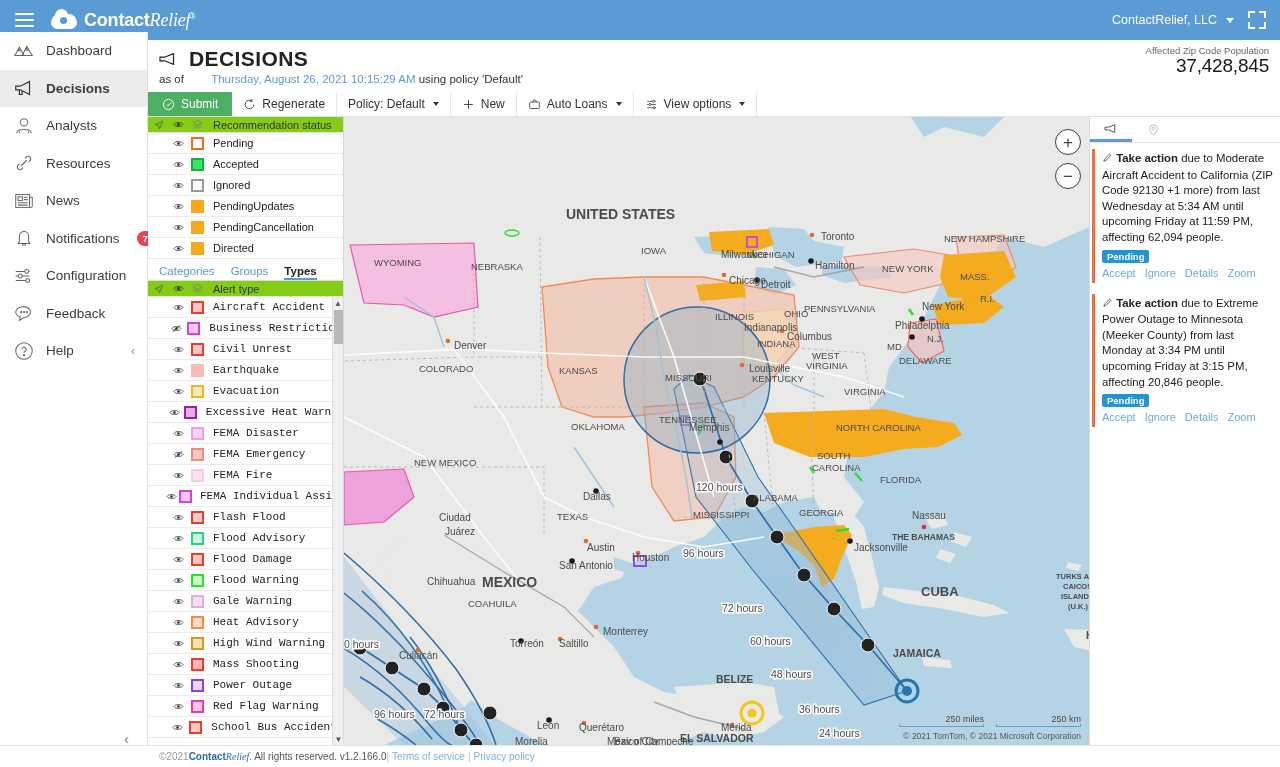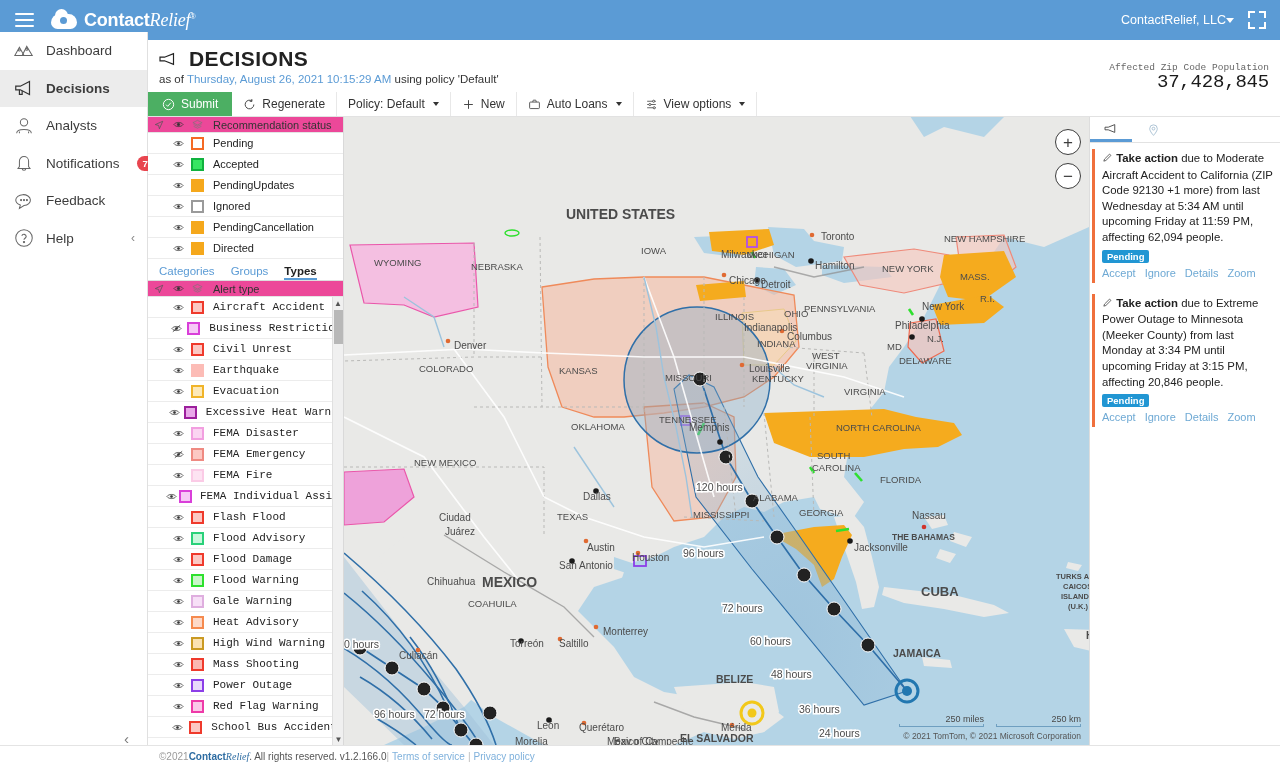--- a/index.html
+++ b/index.html
@@ -30,21 +30,21 @@
   }
   .brand-logo .dot {
     position: absolute; left: 9px; top: 6px; width: 7px; height: 7px;
     background: #5b9bd5; border-radius: 50%; z-index: 2;
   }
   .brand-text { font-size: 18px; color: #fff; letter-spacing: -.2px; }
   .brand-text .b { font-weight: bold; }
   .brand-text .i { font-style: italic; font-family: "Liberation Serif", serif; }
   .brand-text .tm { font-size: 7px; vertical-align: super; }
   .topbar-right { margin-left: auto; display: flex; align-items: center; gap: 14px; padding-right: 14px; }
-  .account { color: #fff; font-size: 12.5px; display: flex; align-items: center; gap: 0; cursor: pointer; }
+  .account { color: #fff; font-size: 12.5px; display: flex; align-items: center; gap: 9px; cursor: pointer; }
   .caret-down { width: 0; height: 0; border-left: 4px solid transparent; border-right: 4px solid transparent;
      border-top: 5px solid #fff; display: inline-block; }
   .expand-icon { width: 18px; height: 18px; position: relative; cursor: pointer; }
   .expand-icon i { position: absolute; width: 7px; height: 7px; border: 2px solid #fff; }
   .expand-icon i:nth-child(1) { left:0; top:0; border-right:0; border-bottom:0; }
   .expand-icon i:nth-child(2) { right:0; top:0; border-left:0; border-bottom:0; }
   .expand-icon i:nth-child(3) { left:0; bottom:0; border-right:0; border-top:0; }
   .expand-icon i:nth-child(4) { right:0; bottom:0; border-left:0; border-top:0; }
 
   
@@ -68,22 +68,22 @@
     position: absolute; left: 124px; bottom: 12px; color: #7a7a7a;
     font-size: 15px; cursor: pointer;
   }
 
   
   .page-header { position: absolute; left: 148px; top: 40px; width: 1132px; height: 52px; background: #fff; }
   .page-title { display: flex; align-items: center; gap: 9px; padding: 7px 0 0 10px; }
   .megaphone-lg svg { display: block; }
   .page-title h1 { font-size: 21px; font-weight: bold; letter-spacing: .4px; color: #222; }
   .page-sub { font-size: 11.5px; padding-left: 11px; margin-top: 2px; color: #333; }
-  .page-sub .lnk { color: #5b9bd5; }
-  .pop-box { position: absolute; right: 11px; top: 22px; text-align: right; font-family: Liberation Mono, monospace; }
+  .page-sub .lnk { color: #5b9bd5; margin-left: 24px; }
+  .pop-box { position: absolute; right: 11px; top: 5px; text-align: right; }
   .pop-label { font-size: 9.5px; color: #666; }
   .pop-value { font-size: 19px; color: #1a1a1a; letter-spacing: -.2px; line-height: 1.05; }
 
   
   .toolbar {
     position: absolute; left: 148px; top: 92px; width: 1132px; height: 25px;
     background: #fff; display: flex; align-items: stretch; border-bottom: 1px solid #e2e2e2;
   }
   .tb-btn {
     display: flex; align-items: center; gap: 6px; padding: 0 11px;
@@ -96,21 +96,21 @@
   .caret-dark { width: 0; height: 0; border-left: 3.5px solid transparent; border-right: 3.5px solid transparent;
      border-top: 4.5px solid #333; display: inline-block; margin-left: 2px; }
 
   
   .legend {
     position: absolute; left: 148px; top: 117px; width: 196px; height: 628px;
     background: #fff; border-right: 1px solid #d9d9d9; z-index: 30;
     font-size: 11px; display: flex; flex-direction: column;
   }
   .legend-section-head {
-    display: flex; align-items: center; height: 16px; background: #ec4899;
+    display: flex; align-items: center; height: 16px; background: #84cc16;
     border-bottom: 1px solid #e4e4e4; color: #333; font-size: 10.5px;
   }
   .lg-col-a { width: 21px; display: flex; justify-content: center; }
   .lg-col-b { width: 19px; display: flex; justify-content: center; }
   .lg-col-c { width: 18px; display: flex; justify-content: center; }
   .lg-row {
     display: flex; align-items: center; height: 21px;
     border-bottom: 1px solid #ececec; color: #222; cursor: pointer;
   }
   .lg-row .sw { width: 13px; height: 13px; border: 2px solid #000; }
@@ -241,33 +241,65 @@
       <span class="nav-icon">
         <svg viewBox="0 0 24 24" fill="none" stroke="#666" stroke-width="1.1">
           <circle cx="12" cy="8" r="4"></circle>
             <path d="M4 20 C4 14.5 20 14.5 20 20"></path>
           <path d="M7 18 L7 20 M17 18 L17 20"></path>
         </svg>
       </span>
       <span>Analysts</span>
     </div>
 
-
+    <div class="nav-item">
+      <span class="nav-icon">
+        <svg viewBox="0 0 24 24" fill="none" stroke="#666" stroke-width="1.2">
+          <path d="M9 15 L15 9"></path>
+          <path d="M7 13 L5 15 A3 3 0 0 0 9 19 L11 17"></path>
+          <path d="M17 11 L19 9 A3 3 0 0 0 15 5 L13 7"></path>
+        </svg>
+      </span>
+      <span>Resources</span>
+    </div>
+
+    <div class="nav-item">
+      <span class="nav-icon">
+        <svg viewBox="0 0 24 24" fill="none" stroke="#666" stroke-width="1.1">
+          <rect x="3" y="5" width="15" height="14"></rect>
+            <rect x="5.5" y="7.5" width="5" height="4"></rect>
+          <path d="M12 8 H16 M12 10.5 H16 M5.5 14 H16 M5.5 16.5 H16"></path>
+          <path d="M18 8 H21 V17 A2 2 0 0 1 18 19"></path>
+        </svg>
+      </span>
+      <span>News</span>
+    </div>
 
     <div class="nav-item">
       <span class="nav-icon">
         <svg viewBox="0 0 24 24" fill="none" stroke="#666" stroke-width="1.1">
           <path d="M7 16 V10 A5 5 0 0 1 17 10 V16 L18.5 18 H5.5 Z"></path>
           <path d="M10 18 A2 2 0 0 0 14 18"></path>
         </svg>
       </span>
       <span>Notifications</span>
       <span class="badge">7906</span>
     </div>
 
+    <div class="nav-item">
+      <span class="nav-icon">
+        <svg viewBox="0 0 24 24" fill="none" stroke="#666" stroke-width="1.1">
+          <path d="M3 7 H18 M3 12 H18 M3 17 H18"></path>
+          <circle cx="15" cy="7" r="2.1" fill="#fff"></circle>
+            <circle cx="8" cy="12" r="2.1" fill="#fff"></circle>
+            <circle cx="16" cy="17" r="2.1" fill="#fff"></circle>
+        </svg>
+      </span>
+      <span>Configuration</span>
+    </div>
 
     <div class="nav-item">
       <span class="nav-icon">
         <svg viewBox="0 0 24 24" fill="none" stroke="#666" stroke-width="1.1">
           <path d="M3 11 A8 6 0 1 1 12 17 L7 20 L8 16.4 A8 6 0 0 1 3 11 Z"></path>
           <circle cx="8.8" cy="11" r="0.6" fill="#666"></circle>
             <circle cx="12" cy="11" r="0.6" fill="#666"></circle>
             <circle cx="15.2" cy="11" r="0.6" fill="#666"></circle>
         </svg>
       </span>
@@ -415,36 +447,36 @@
         </div>
         <div class="lg-row">
           <span class="lg-col-a"></span>
           <span class="lg-col-b eye">
             <svg width="11" height="11" viewBox="0 0 24 24" fill="none" stroke="#333" stroke-width="1.6">
               <path d="M2 12 C6 6 18 6 22 12 C18 18 6 18 2 12 Z"></path>
               <circle cx="12" cy="12" r="2.4" fill="#333"></circle>
             </svg>
           </span>
           <span class="lg-col-c">
-            <span class="sw" style="background:#f5a81c;border-color:#f5a81c"></span>
+            <span class="sw" style="background:#ffffff;border-color:#9a9a9a"></span>
           </span>
-          <span class="lg-label">PendingUpdates</span>
+          <span class="lg-label">Ignored</span>
         </div>
         <div class="lg-row">
           <span class="lg-col-a"></span>
           <span class="lg-col-b eye">
             <svg width="11" height="11" viewBox="0 0 24 24" fill="none" stroke="#333" stroke-width="1.6">
               <path d="M2 12 C6 6 18 6 22 12 C18 18 6 18 2 12 Z"></path>
               <circle cx="12" cy="12" r="2.4" fill="#333"></circle>
             </svg>
           </span>
           <span class="lg-col-c">
-            <span class="sw" style="background:#ffffff;border-color:#9a9a9a"></span>
+            <span class="sw" style="background:#f5a81c;border-color:#f5a81c"></span>
           </span>
-          <span class="lg-label">Ignored</span>
+          <span class="lg-label">PendingUpdates</span>
         </div>
         <div class="lg-row">
           <span class="lg-col-a"></span>
           <span class="lg-col-b eye">
             <svg width="11" height="11" viewBox="0 0 24 24" fill="none" stroke="#333" stroke-width="1.6">
               <path d="M2 12 C6 6 18 6 22 12 C18 18 6 18 2 12 Z"></path>
               <circle cx="12" cy="12" r="2.4" fill="#333"></circle>
             </svg>
           </span>
           <span class="lg-col-c">

